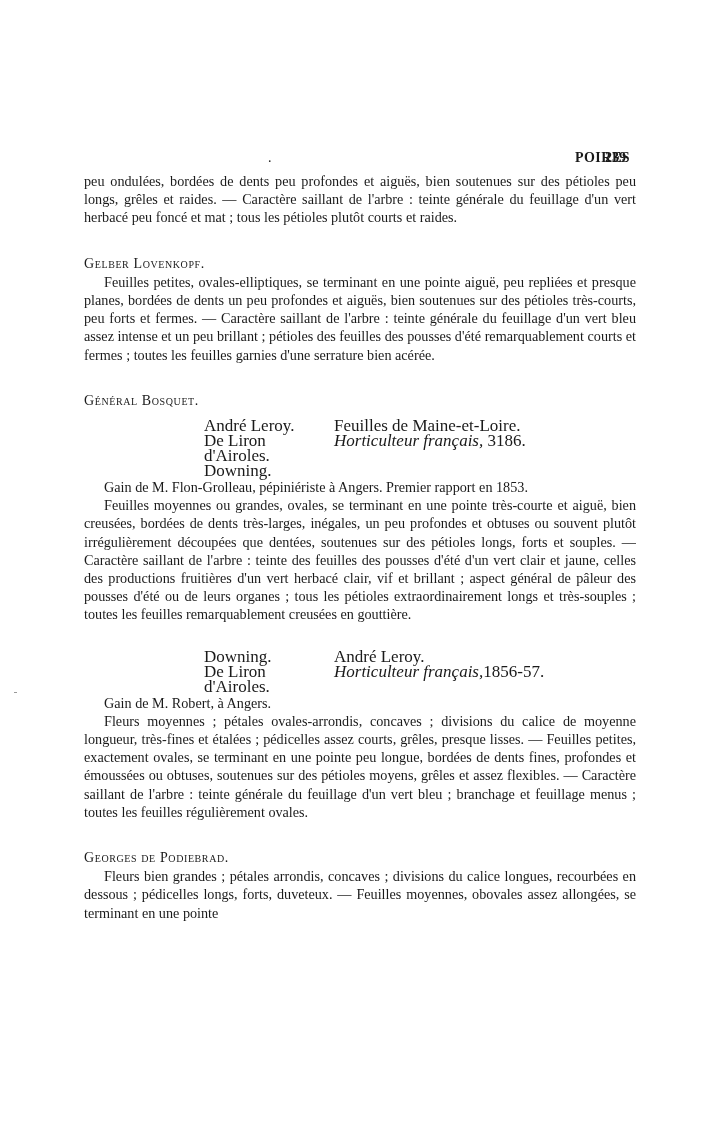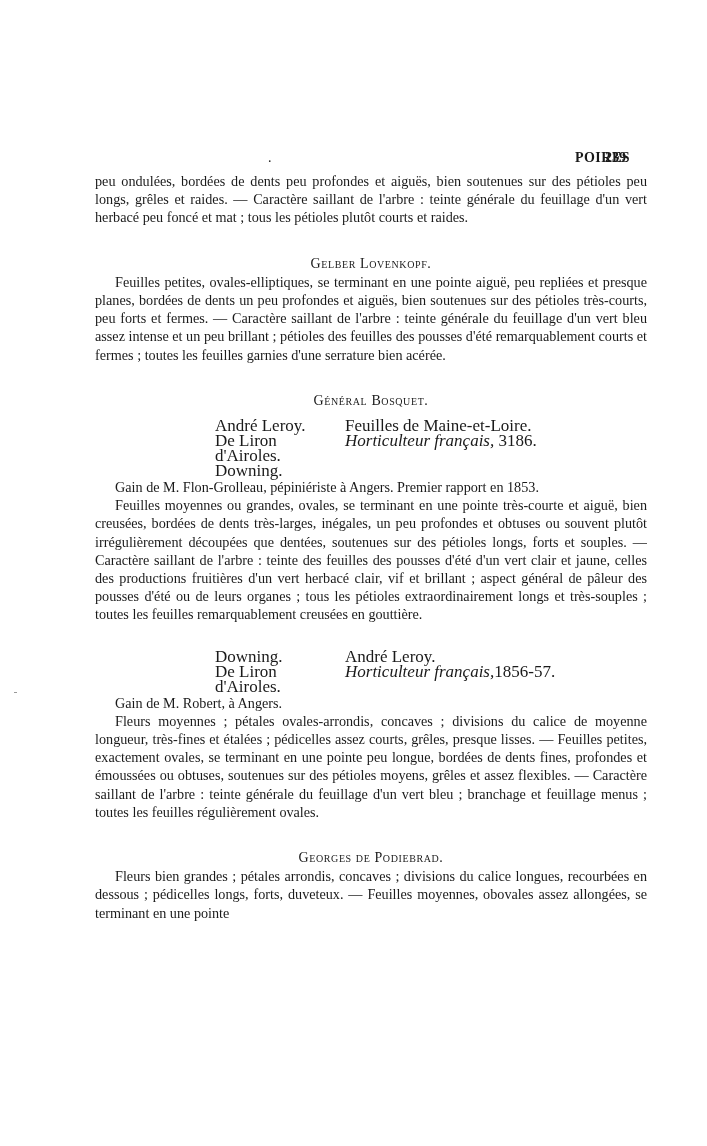--- a/index.html
+++ b/index.html
@@ -9,25 +9,25 @@
     background: #ffffff; color: #1a1a1a;
     font-family: "Liberation Serif", "DejaVu Serif", serif;
   }
   .header {
     position: absolute; top: 150px; left: 78px; width: 552px; height: 20px;
     font-size: 14px;
   }
   .header .dot { position: absolute; left: 190px; top: 0; }
   .header .title { position: absolute; left: 0; width: 100%; text-align: right; font-weight: bold; letter-spacing: 0.5px; top: 0; }
   .header .pnum { position: absolute; right: 4px; top: 0; font-weight: bold; }
-  .body { position: absolute; left: 95px; top: 172px; width: 552px; font-size: 14.2px; line-height: 18.2px; }
+  .body { position: absolute; left: 84px; top: 172px; width: 552px; font-size: 14.2px; line-height: 18.2px; }
   p { margin: 0; text-align: justify; }
   .indent { text-indent: 20px; }
   .heading {
-    text-align: center; font-variant: small-caps; font-size: 14px; letter-spacing: 0.6px;
+    text-align: left; font-variant: small-caps; font-size: 14px; letter-spacing: 0.6px;
   }
   .refs { margin-left: 120px; font-size: 17px; line-height: 15px; }
   .refs table { border-collapse: collapse; }
   .refs td { padding: 0; vertical-align: top; }
   .refs td.c1 { width: 130px; }
   .refs em { font-style: italic; }
   .gap1 { height: 28px; }
   .gap3 { height: 22px; }
   .speck { position: absolute; left: 14px; top: 692px; width: 3px; height: 1px; background: #999; }
 </style>

